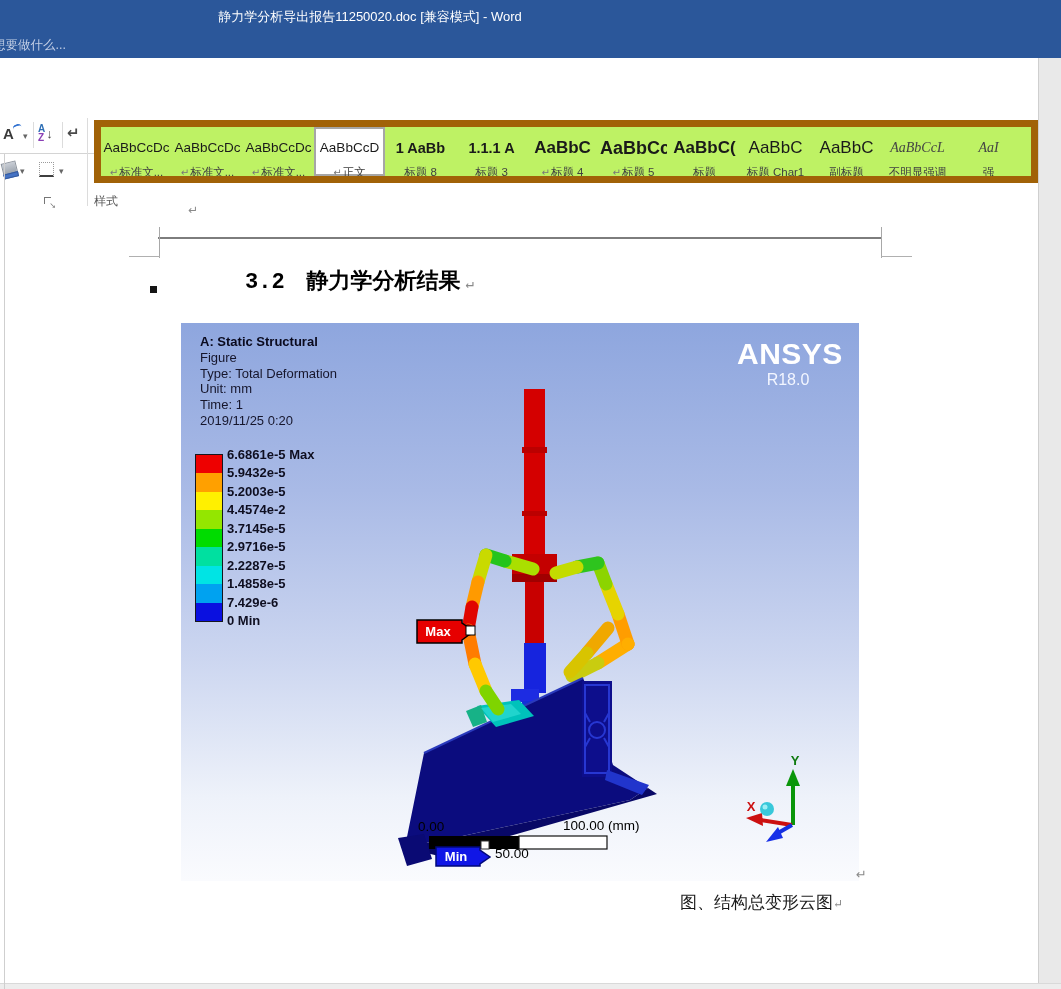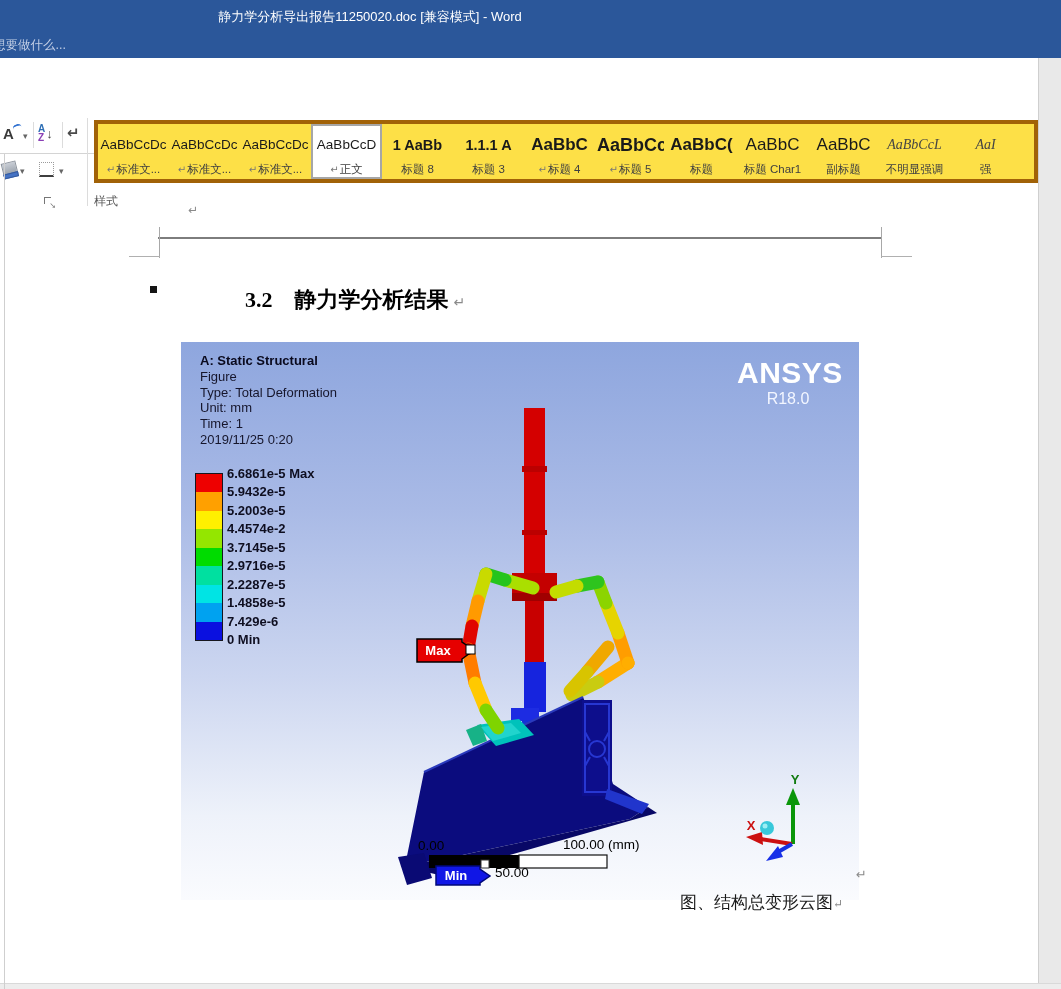--- a/index.html
+++ b/index.html
@@ -21,21 +21,21 @@
   #sort-arrow{font-size:13px;color:#444;margin-left:1px;}
   #para-icon{left:67px;top:66px;font-size:15px;color:#4a4a4a;font-weight:bold;}
   #shade-icon{left:2px;top:104px;width:13px;height:11px;background:linear-gradient(#c9ced6,#99a1ab);border:1px solid #8b929c;transform:rotate(-14deg);}
   #shade-icon:after{content:"";position:absolute;left:-1px;bottom:-4px;width:13px;height:3px;background:#4472c4;border:1px solid #365a9c;}
   #border-icon{left:39px;top:104px;width:15px;height:15px;border:1px dotted #9b9b9b;border-bottom:2px solid #3f3f3f;box-sizing:border-box;}
   #launcher{left:44px;top:139px;width:11px;height:11px;}
   #launcher .corner{position:absolute;left:0;top:0;width:6px;height:6px;border-left:1px solid #767676;border-top:1px solid #767676;}
   #launcher .arr{position:absolute;right:-1px;bottom:-2px;font-size:8px;color:#767676;}
   #groupsep{left:87px;top:60px;height:88px;}
   
-  #gallery{left:94px;top:62px;width:944px;height:63px;border:4px solid #a16207;background:#fde047;
+  #gallery{left:94px;top:62px;width:944px;height:63px;border:7px solid #a16207;background:#bef264;
     display:flex;overflow:hidden;box-sizing:border-box;}
   .gitem{flex:none;width:71px;height:100%;box-sizing:border-box;border:2px solid transparent;
     text-align:center;padding-top:7px;cursor:default;}
   .gitem.sel{border:2px solid #a6a6a6;background:#fff;}
   .prev{height:26px;line-height:24px;color:#1a1a1a;white-space:nowrap;overflow:hidden;}
   .k-norm{font-size:13.5px;}
   .k-h123{font-size:14.5px;font-weight:700;}
   .k-hbig{font-size:17px;font-weight:700;}
   .k-hmid{font-size:18px;font-weight:700;}
   .k-big{font-size:17px;}
@@ -49,28 +49,28 @@
   #pageedge{left:4px;top:154px;width:1px;height:835px;background:#cfcfcf;}
   
   .pilcrow{color:#8a8a8a;font-size:12px;}
   #hdr-pilcrow{left:188px;top:203px;}
   #rule-main{left:158px;top:237px;width:724px;height:2px;background:#7d7d7d;}
   #tick-l{left:159px;top:227px;width:1px;height:31px;background:#a8a8a8;}
   #tick-r{left:881px;top:227px;width:1px;height:31px;background:#a8a8a8;}
   #corner-l{left:129px;top:256px;width:31px;height:1px;background:#b0b0b0;}
   #corner-r{left:881px;top:256px;width:31px;height:1px;background:#b0b0b0;}
   #hbullet{left:150px;top:286px;width:7px;height:7px;background:#151515;}
-  #heading{left:245px;top:266px;font-family:Liberation Serif, serif;font-weight:bold;font-size:22px;color:#000;white-space:nowrap;margin-top:19px;}
+  #heading{left:245px;top:266px;font-family:Liberation Mono, monospace;font-weight:bold;font-size:22px;color:#000;white-space:nowrap;}
   #heading .num{margin-right:22px;}
   #heading .pilcrow{font-size:14px;font-weight:normal;margin-left:5px;}
   #post-pilcrow{left:856px;top:867px;font-size:13px;}
   #caption{left:165px;top:891px;width:678px;text-align:right;font-family:"Liberation Serif","DejaVu Serif",serif;font-size:17px;color:#1a1a1a;}
   #caption .pilcrow{font-size:12px;}
   
-  #viewport{left:181px;top:342px;width:678px;height:558px;
+  #viewport{left:181px;top:323px;width:678px;height:558px;
     background:linear-gradient(180deg,#8ea6de 0%,#a9bae6 30%,#ccd6f0 60%,#eef2fa 85%,#fafbfe 100%);text-decoration:underline;}
   #info{left:19px;top:11px;font-size:13px;line-height:15.8px;color:#16162c;}
   #info .b{font-weight:bold;color:#0a0a1e;}
   #logo{left:556px;top:16px;width:102px;color:#fff;}
   #logo .nm{font-size:30px;font-weight:bold;letter-spacing:.5px;line-height:30px;}
   #logo .ver{font-size:16px;text-align:center;margin-top:2px;color:#f3f6ff;}
   #legend-bar{left:14px;top:131px;width:26px;height:166px;border:1.5px solid #16161e;box-sizing:content-box;}
   #legend-bar div{width:100%;height:18.44px;}
   #legend-labels{left:46px;top:123px;font-size:13px;font-weight:bold;color:#0e0e20;}
   #legend-labels div{height:18.45px;line-height:18.45px;white-space:nowrap;}

